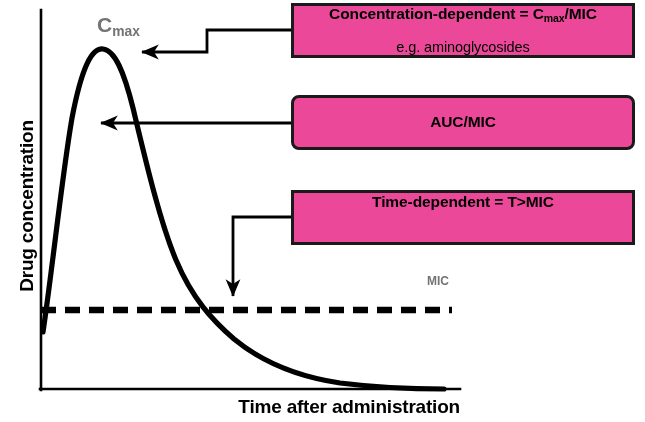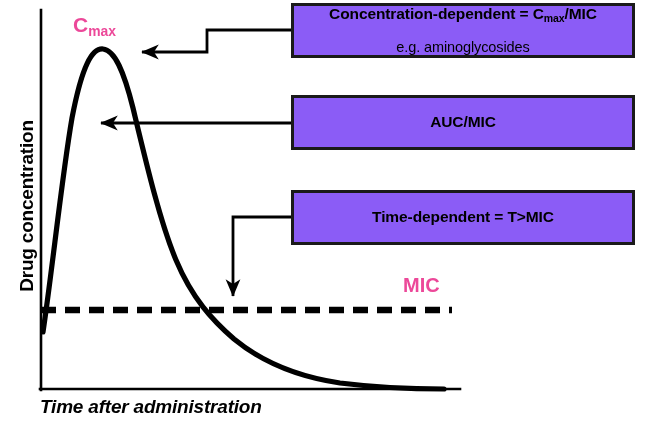--- a/index.html
+++ b/index.html
@@ -40,56 +40,56 @@
     top: 195px;
     width: 230px;
     text-align: center;
     transform: rotate(-90deg);
   }
   #x-axis-title {
     font-size: 19px;
     left: 40px;
     top: 396px;
     width: 420px;
-    text-align: left;
-    font-style: italic;
+    text-align: right;
   }
 
   
   .plot-label {
     position: absolute;
     font-weight: bold;
-    color: #ec4899;
+    color: #737373;
     white-space: nowrap;
+    margin-left: 24px;
   }
   #cmax-label {
     font-size: 21px;
     left: 73px;
     top: 13px;
   }
   #cmax-label sub {
     font-size: 0.66em;
     font-weight: bold;
     vertical-align: baseline;
     position: relative;
     top: 4px;
     left: 0px;
   }
   #mic-label {
-    font-size: 20px;
+    font-size: 12px;
     left: 403px;
     top: 274px;
   }
 
   
   .callout {
     position: absolute;
     box-sizing: border-box;
     border: 3px solid #1a1a1a;
-    background: #8b5cf6;
+    background: #ec4899;
     display: flex;
     flex-direction: column;
     align-items: center;
     justify-content: center;
     color: #000000;
     text-align: center;
     line-height: 1.18;
   }
   .callout .title {
     font-size: 15.5px;
@@ -103,22 +103,22 @@
     position: relative;
     top: 3px;
   }
   .callout .subtitle {
     font-size: 14.5px;
     font-weight: normal;
     margin-top: 16px;
     letter-spacing: -0.1px;
   }
   #callout-concentration-dependent { left: 291px; top: 3px;   width: 344px; height: 55px; }
-  #callout-auc-mic                 { left: 291px; top: 95px;  width: 344px; height: 55px; }
-  #callout-time-dependent          { left: 291px; top: 190px; width: 344px; height: 55px; }
+  #callout-auc-mic                 { left: 291px; top: 95px;  width: 344px; height: 55px; border-radius: 8px; }
+  #callout-time-dependent          { left: 291px; top: 190px; width: 344px; height: 55px; justify-content: space-between; }
 </style>
 </head>
 <body>
 
 <div id="figure">
 
   <svg class="layer" viewBox="0 0 645 422">
 
     <g>
       <line x1="41" y1="10" x2="41" y2="390" stroke="#000000" stroke-width="2.6" stroke-linecap="square"></line>

